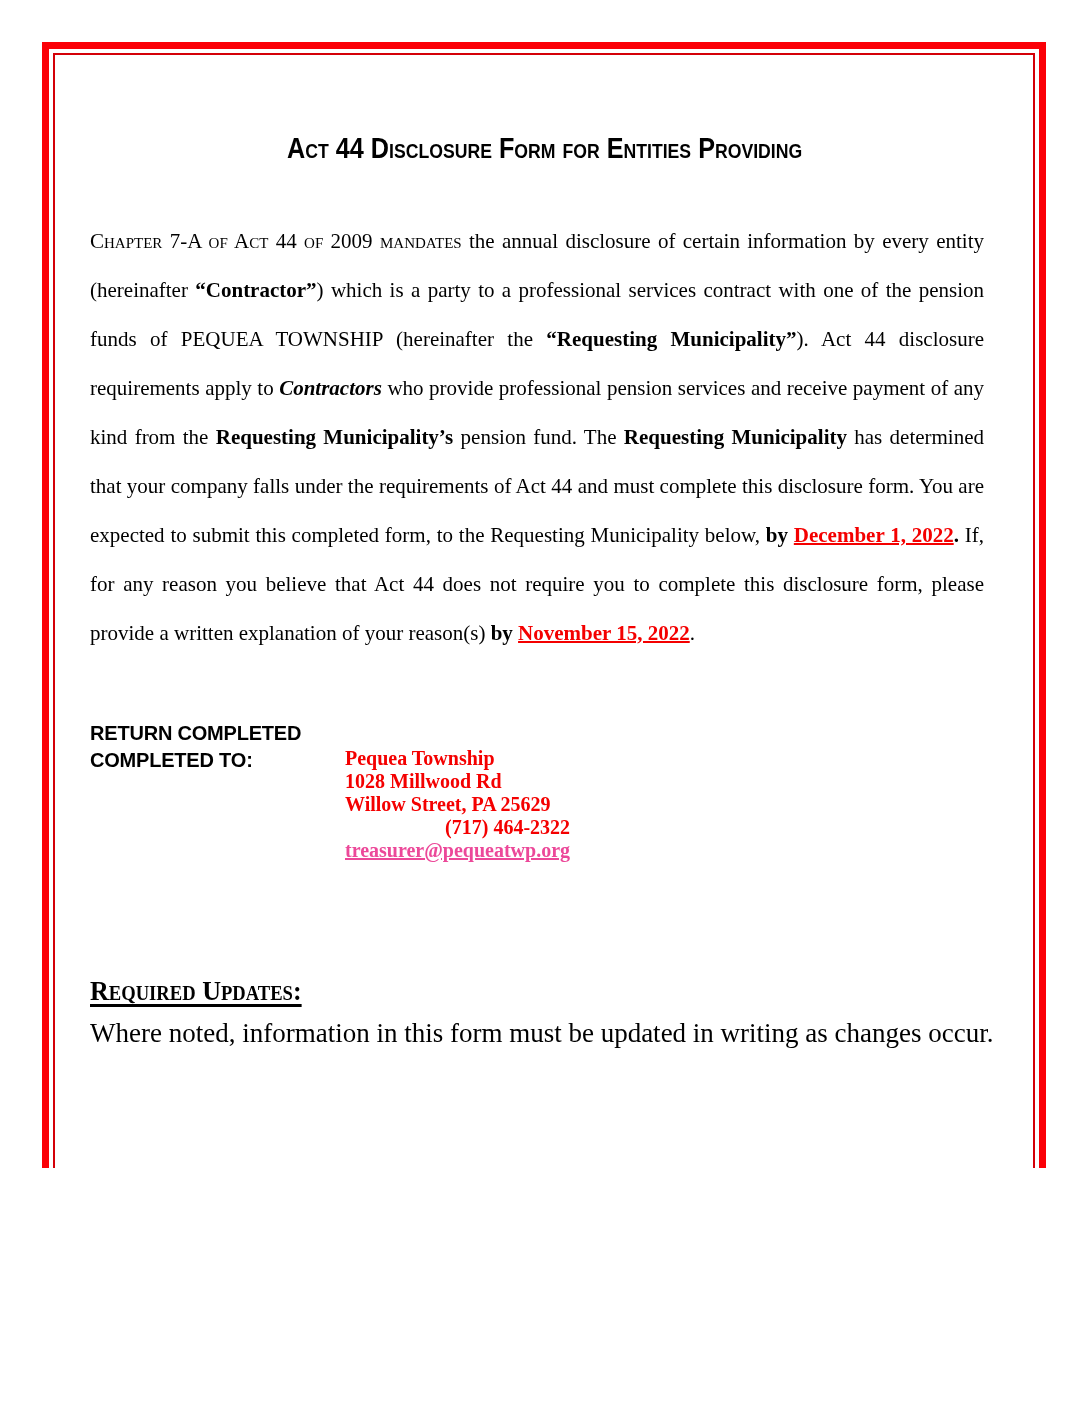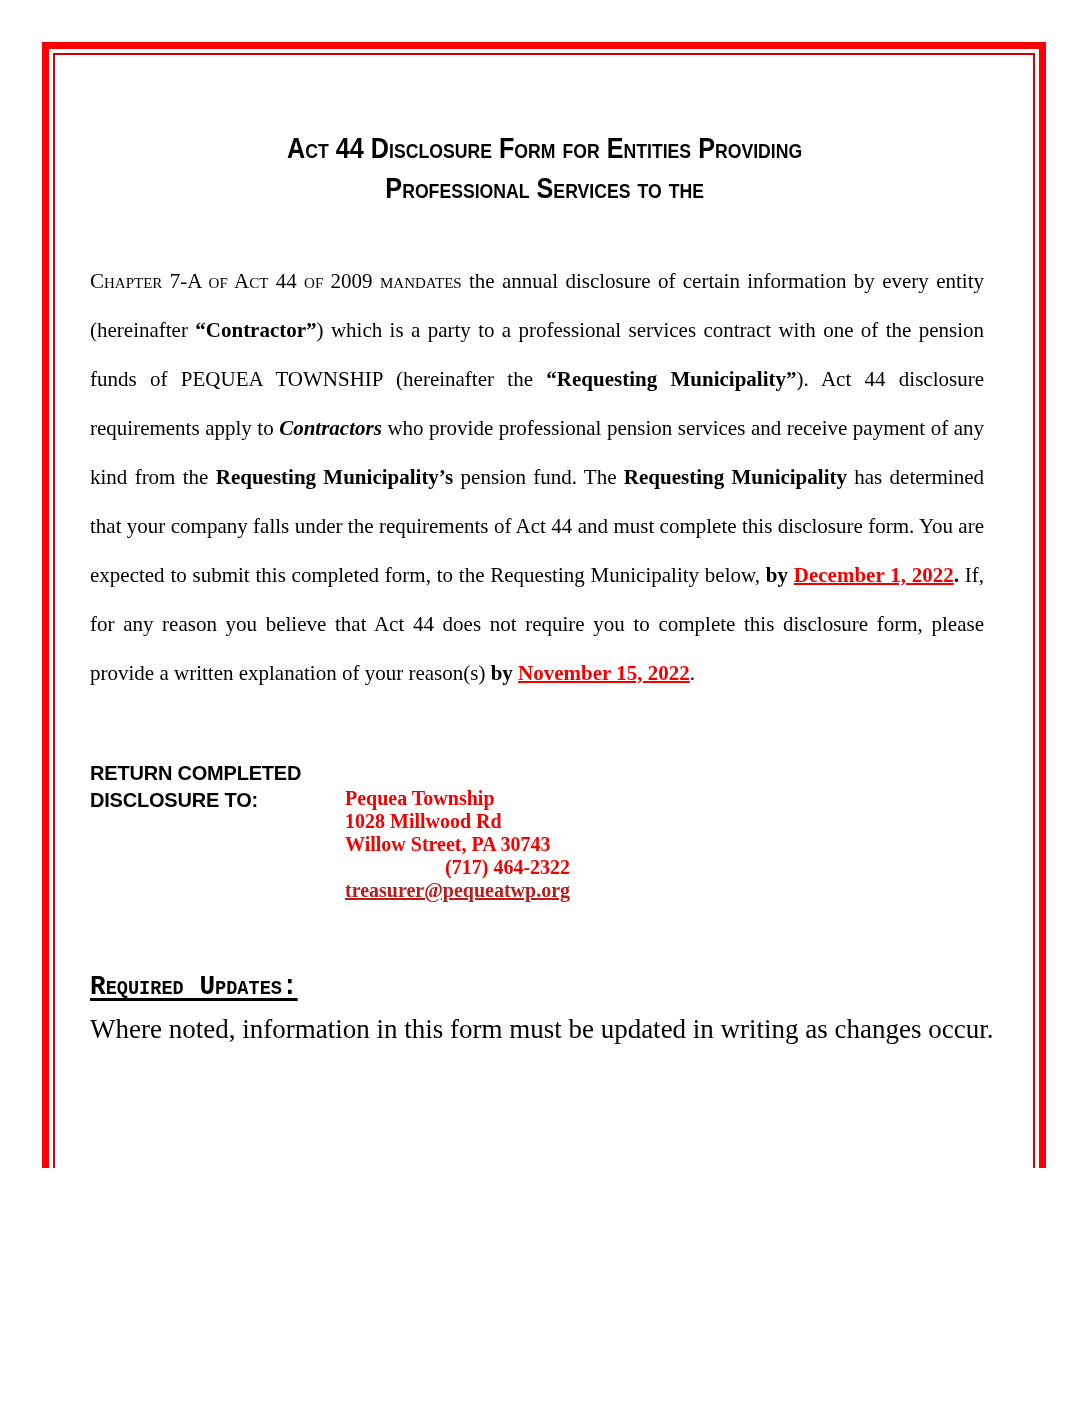--- a/index.html
+++ b/index.html
@@ -76,30 +76,30 @@
   }
   .address {
     margin-top: 27px;
     font-weight: bold;
     font-size: 20px;
     line-height: 23px;
     color: #f40000;
   }
   .address .phone-line { padding-left: 5px; text-align: right; }
   .address .email {
-    color: #b91c1c;
+    color: #ec4899;
     text-decoration: underline;
     text-decoration-thickness: 2px;
     cursor: pointer;
   }
 
   
   .required-heading {
-    margin-top: 68px;
-    font-family: Liberation Mono, monospace;
+    margin-top: 112px;
+    font-family: Liberation Serif, serif;
     font-weight: bold;
     font-size: 28px;
     line-height: 34px;
   }
   .required-heading > span {
     display: inline-block;
     transform: scaleX(0.93);
     transform-origin: left;
     font-variant: small-caps;
     text-decoration: underline;
@@ -125,34 +125,33 @@
 <body>
 
 <div class="page">
   <div class="border-outer"></div>
   <div class="border-inner"></div>
 
   <div class="content">
 
     <div class="doc-title">
       <div class="title-line t12"><span class="sc">Act 44 Disclosure Form for Entities Providing</span></div>
-      <div class="title-line t12"><span class="sc">Professional Services to the</span></div>
     </div>
 
     <p class="intro"><span class="sc">Chapter 7-A of Act 44 of 2009 mandates</span><span> the annual disclosure of certain information by every entity (hereinafter </span><span class="b">“Contractor”</span><span>) which is a party to a professional services contract with one of the pension funds of PEQUEA TOWNSHIP (hereinafter the </span><span class="b">“Requesting Municipality”</span><span>).  Act 44 disclosure requirements apply to </span><span class="bi">Contractors</span><span> who provide professional pension services and receive payment of any kind from the </span><span class="b">Requesting Municipality’s</span><span> pension fund.  The </span><span class="b">Requesting Municipality</span><span> has determined that your company falls under the requirements of Act 44 and must complete this disclosure form.  You are expected to submit this completed form, to the Requesting Municipality below, </span><span class="b">by </span><span class="date">December 1, 2022</span><span class="b">.  </span><span>If, for any reason you believe that Act 44 does not require you to complete this disclosure form, please provide a written explanation of your reason(s) </span><span class="b">by </span><span class="date">November 15, 2022</span><span>.</span></p>
 
     <div class="return-row">
       <div class="return-label">
         <div>RETURN COMPLETED</div>
-        <div>DISCLOSURE TO:</div>
+        <div>COMPLETED TO:</div>
       </div>
       <div class="address">
         <div>Pequea Township</div>
         <div>1028 Millwood Rd</div>
-        <div>Willow Street, PA  30743</div>
+        <div>Willow Street, PA  25629</div>
         <div class="phone-line">(717) 464-2322</div>
         <div><span class="email">treasurer@pequeatwp.org</span></div>
       </div>
     </div>
 
     <div class="required-heading"><span>Required Updates:</span></div>
 
     <p class="required-body">Where noted, information in this form must be updated in writing as changes occur.</p>
 
     <div class="page-number">1</div>

